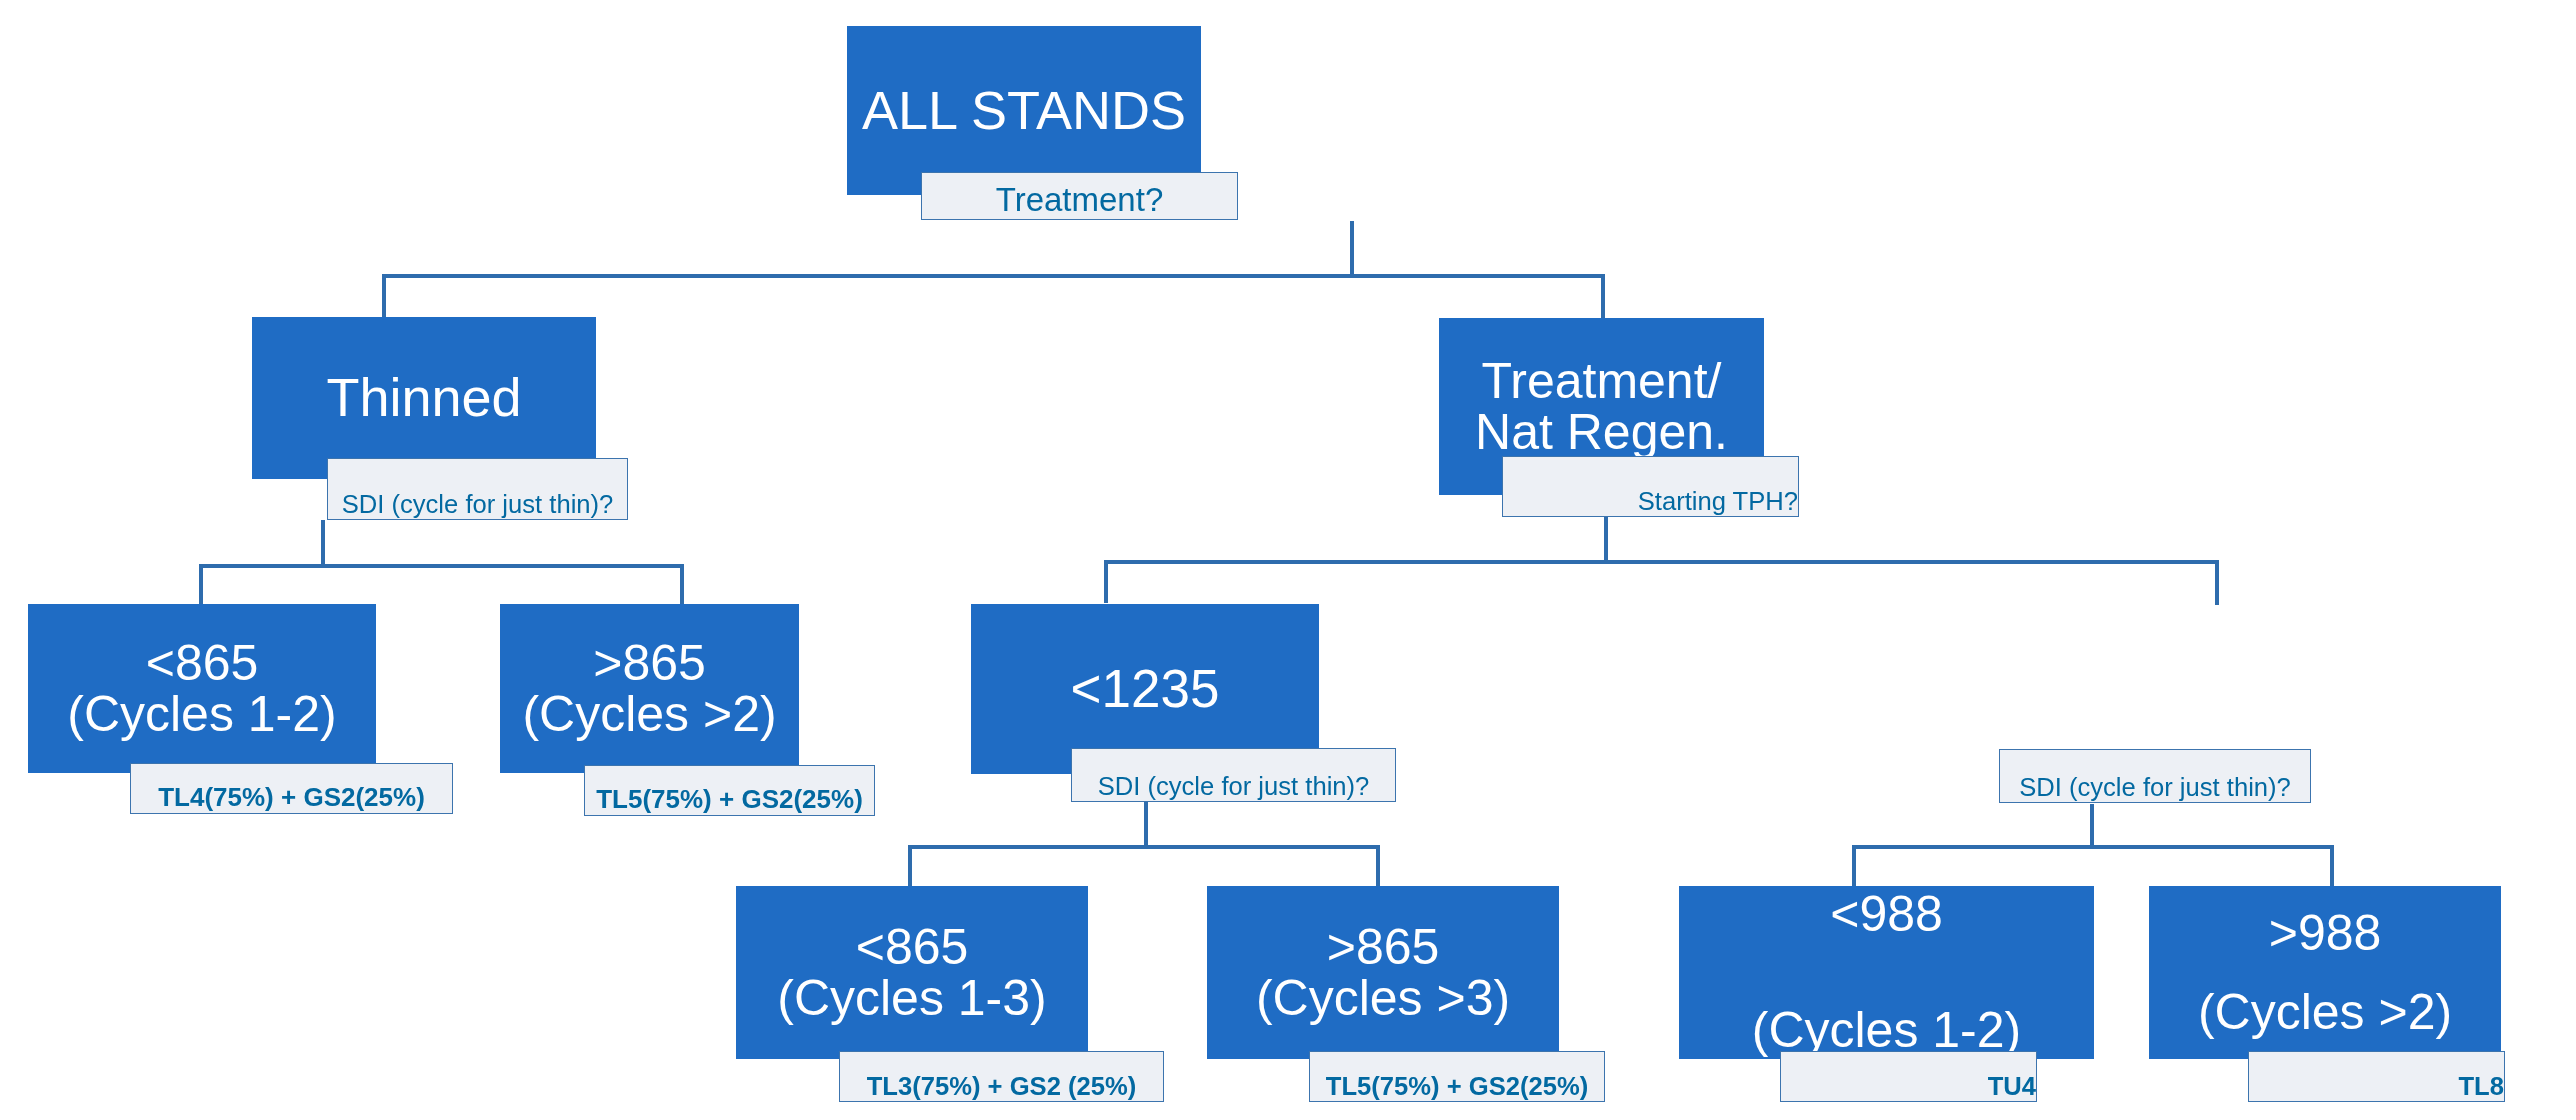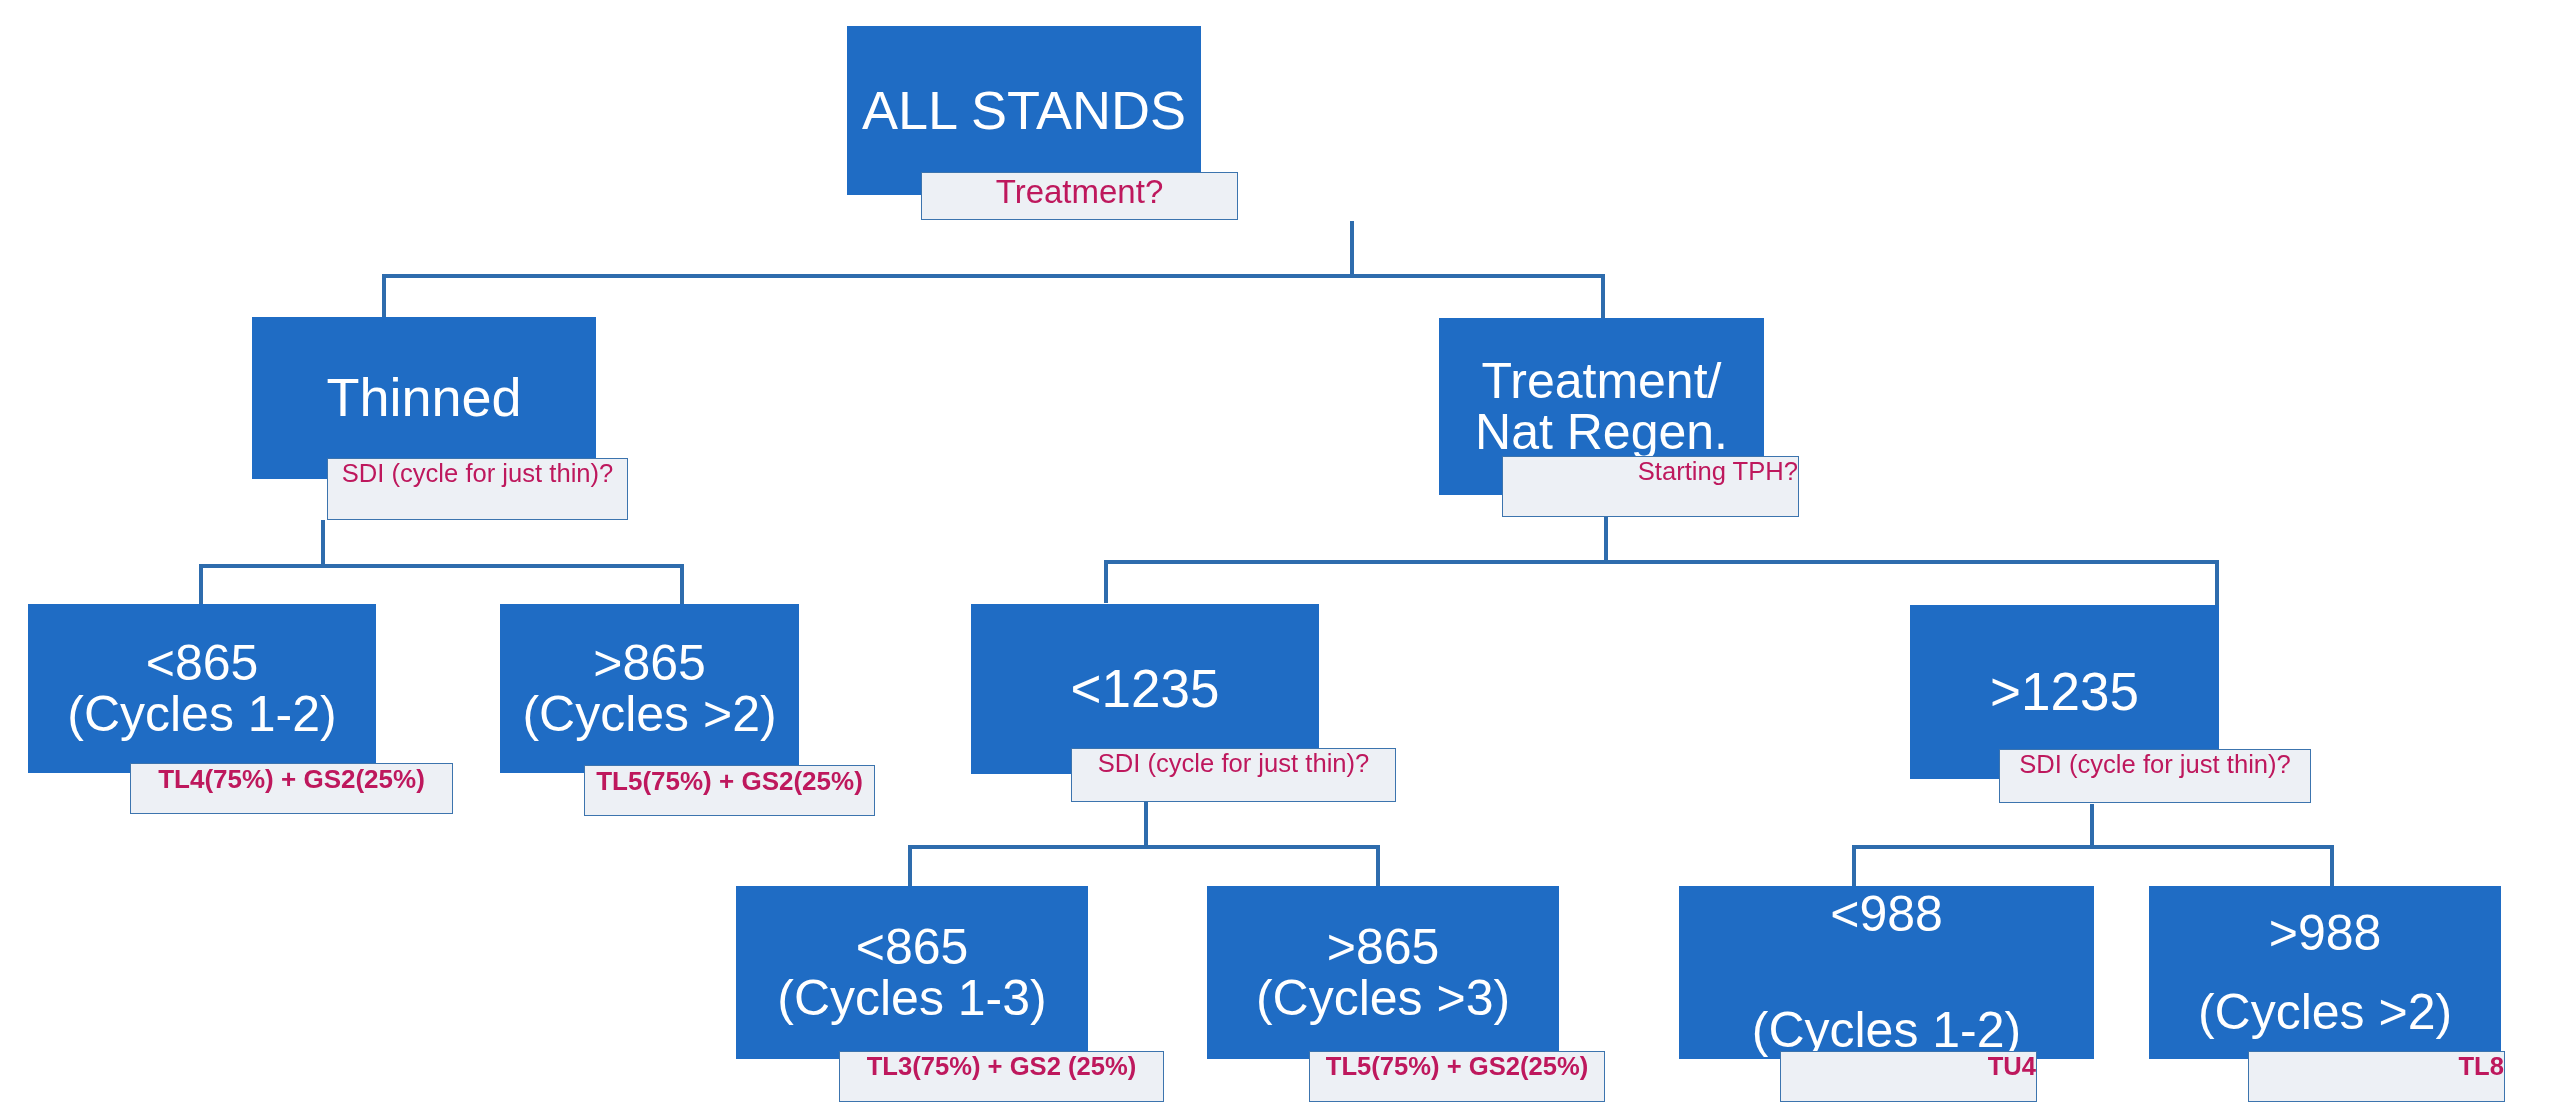--- a/index.html
+++ b/index.html
@@ -43,23 +43,23 @@
   .node .ln {
     display: block;
     white-space: nowrap;
   }
 
   
   .cap {
     position: absolute;
     background: #EDF0F5;
     border: 1.6px solid #3C74AE;
-    color: #be185d;
+    color: #0369a1;
     display: flex;
-    align-items: flex-start;
+    align-items: flex-end;
     box-sizing: border-box;
     white-space: nowrap;
     overflow: hidden;
   }
   .cap.center { justify-content: center; }
   .cap.right  { justify-content: flex-end; }
   .cap.bold   { font-weight: bold; margin-top: 17px; }
 </style>
 </head>
 <body>
@@ -132,23 +132,20 @@
     <span>TL5(75%) + GS2(25%)</span>
   </div>
 
   <div class="node" style="left:971px; top:604px; width:348px; height:170px; font-size:53px;">
     <span class="ln">&lt;1235</span>
   </div>
   <div class="cap center" style="left:1071px; top:748px; width:325px; height:54px; font-size:25.6px;">
     <span>SDI (cycle for just thin)?</span>
   </div>
 
-  <div class="node" style="left:1910px; top:605px; width:309px; height:174px; font-size:53px;">
-    <span class="ln">&gt;1235</span>
-  </div>
   <div class="cap center" style="left:1999px; top:749px; width:312px; height:54px; font-size:25.6px;">
     <span>SDI (cycle for just thin)?</span>
   </div>
 
   <div class="node" style="left:736px; top:886px; width:352px; height:173px; font-size:50px;">
     <span class="ln">&lt;865</span>
     <span class="ln">(Cycles 1-3)</span>
   </div>
   <div class="cap center bold" style="left:839px; top:1034px; width:325px; height:51px; font-size:25.6px;">
     <span>TL3(75%) + GS2 (25%)</span>

